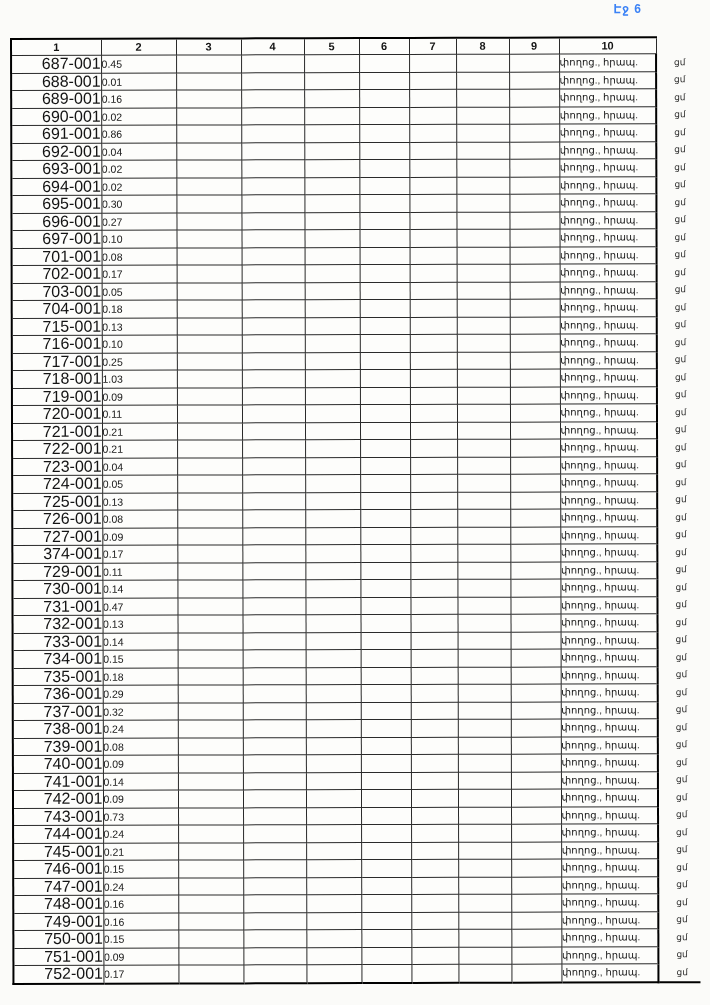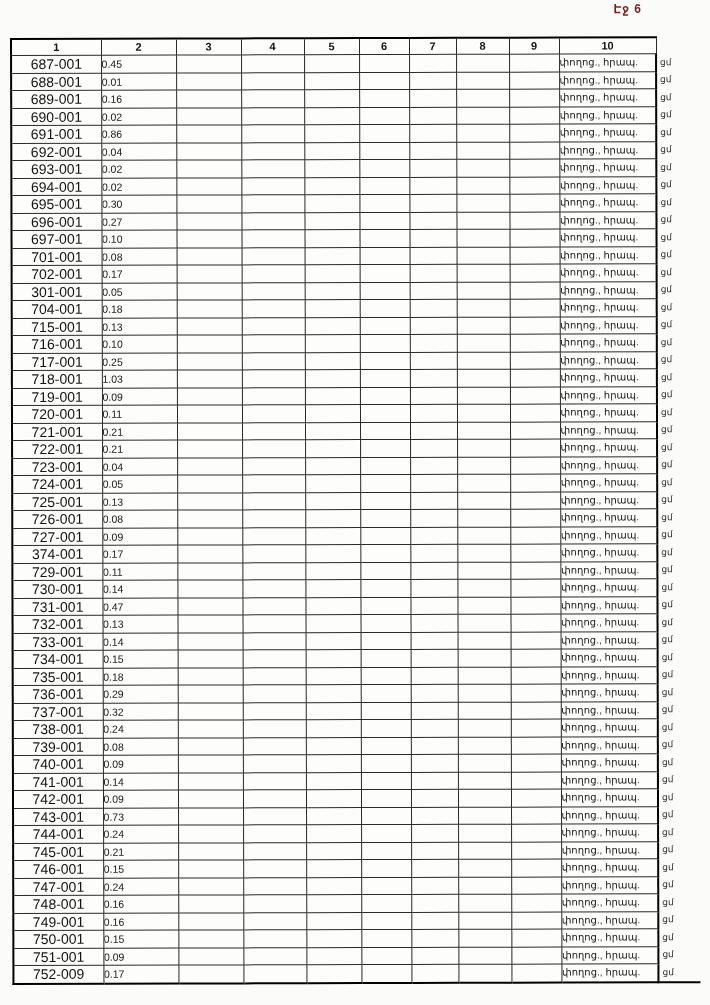--- a/index.html
+++ b/index.html
@@ -15,21 +15,21 @@
     color: #141414;
     position: relative;
   }
   .page-number {
     position: absolute;
     top: 2px;
     right: 68px;
     font-size: 12px;
     font-weight: bold;
     letter-spacing: 1px;
-    color: #7f1d1d;
+    color: #3b82f6;
   }
   .scan-wrap {
     position: absolute;
     left: 10px;
     top: 38px;
     transform: rotate(-0.15deg);
     transform-origin: 0 0;
   }
   table.data-table {
     border-collapse: collapse;
@@ -50,42 +50,42 @@
     font-size: 11px;
     font-weight: bold;
     text-align: center;
     height: 15px;
     background: #fdfdfb;
   }
   .data-table tr > *:first-child { border-left: 2px solid #000; }
   .data-table .note-cell { border-right: 2px solid #000; }
   .data-table tr:last-child td { border-bottom: 2px solid #000; }
   .code-cell {
-    text-align: center;
+    text-align: right;
     padding-left: 5px;
-    font-size: 14px;
+    font-size: 16px;
   }
   .value-cell {
     text-align: left;
     font-size: 10.5px;
   }
   .empty-cell {
     background: #fdfdfb;
   }
   .note-cell {
     text-align: left;
     padding-left: 4px;
     font-size: 10px;
   }
   .data-table .margin-cell,
   .data-table thead .margin-cell {
     border: none;
     background: transparent;
     text-align: left;
-    padding-left: 3px;
+    padding-left: 17px;
     font-size: 9px;
     color: #2b2b2b;
   }
   td { background: #fdfdfb; }
 </style>
 </head>
 <body>
 
 <div class="page-number">Էջ 6</div>
 
@@ -283,21 +283,21 @@
           <td class="empty-cell"></td>
           <td class="empty-cell"></td>
           <td class="empty-cell"></td>
           <td class="empty-cell"></td>
           <td class="empty-cell"></td>
           <td class="empty-cell"></td>
           <td class="note-cell">փողոց., հրապ.</td>
           <td class="margin-cell">ցմ</td>
         </tr>
         <tr>
-          <td class="code-cell">301-001</td>
+          <td class="code-cell">703-001</td>
           <td class="value-cell">0.05</td>
           <td class="empty-cell"></td>
           <td class="empty-cell"></td>
           <td class="empty-cell"></td>
           <td class="empty-cell"></td>
           <td class="empty-cell"></td>
           <td class="empty-cell"></td>
           <td class="empty-cell"></td>
           <td class="note-cell">փողոց., հրապ.</td>
           <td class="margin-cell">ցմ</td>
@@ -790,21 +790,21 @@
           <td class="empty-cell"></td>
           <td class="empty-cell"></td>
           <td class="empty-cell"></td>
           <td class="empty-cell"></td>
           <td class="empty-cell"></td>
           <td class="empty-cell"></td>
           <td class="note-cell">փողոց., հրապ.</td>
           <td class="margin-cell">ցմ</td>
         </tr>
         <tr>
-          <td class="code-cell">752-009</td>
+          <td class="code-cell">752-001</td>
           <td class="value-cell">0.17</td>
           <td class="empty-cell"></td>
           <td class="empty-cell"></td>
           <td class="empty-cell"></td>
           <td class="empty-cell"></td>
           <td class="empty-cell"></td>
           <td class="empty-cell"></td>
           <td class="empty-cell"></td>
           <td class="note-cell">փողոց., հրապ.</td>
           <td class="margin-cell">ցմ</td>

